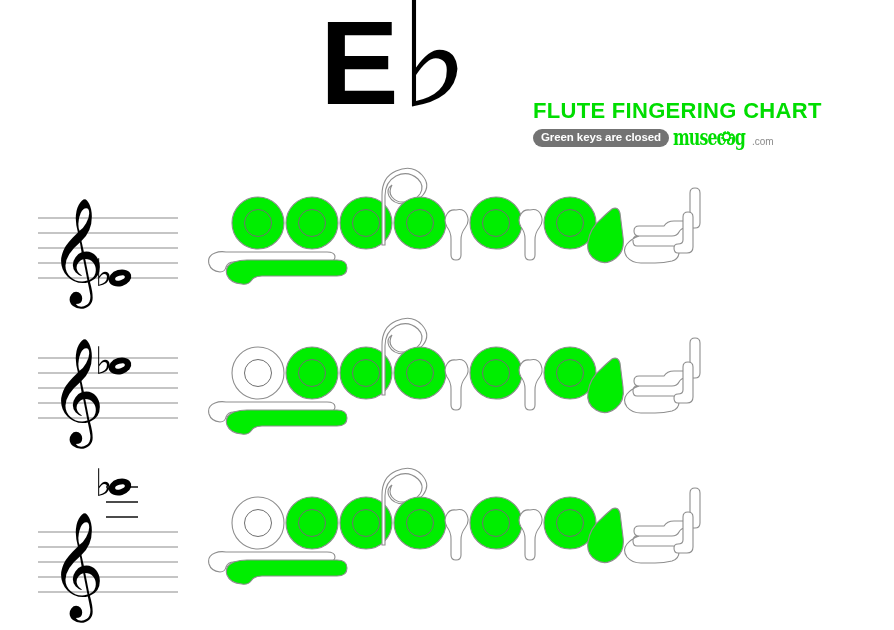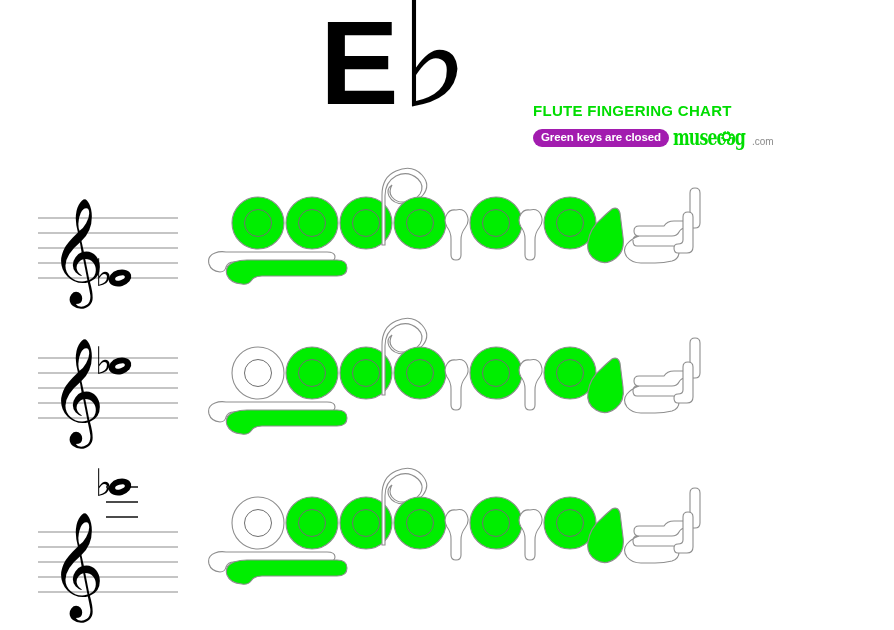--- a/index.html
+++ b/index.html
@@ -48,33 +48,33 @@
   
   #brand {
     position: absolute;
     left: 533px;
     top: 100px;
     width: 300px;
   }
   #brand-title {
     color: #00DD00;
     font-weight: bold;
-    font-size: 15px;
+    font-size: 22px;
     letter-spacing: 0.3px;
     white-space: nowrap;
     line-height: 22px;
   }
   #brand-row {
     display: flex;
     align-items: center;
     margin-top: 4px;
     white-space: nowrap;
   }
   #legend-badge {
-    background: #a21caf;
+    background: #737373;
     color: #ffffff;
     font-weight: bold;
     font-size: 11.5px;
     padding: 2px 8px 3px 8px;
     border-radius: 9px;
     line-height: 13px;
     letter-spacing: -0.1px;
   }
   #logo {
     display: flex;

